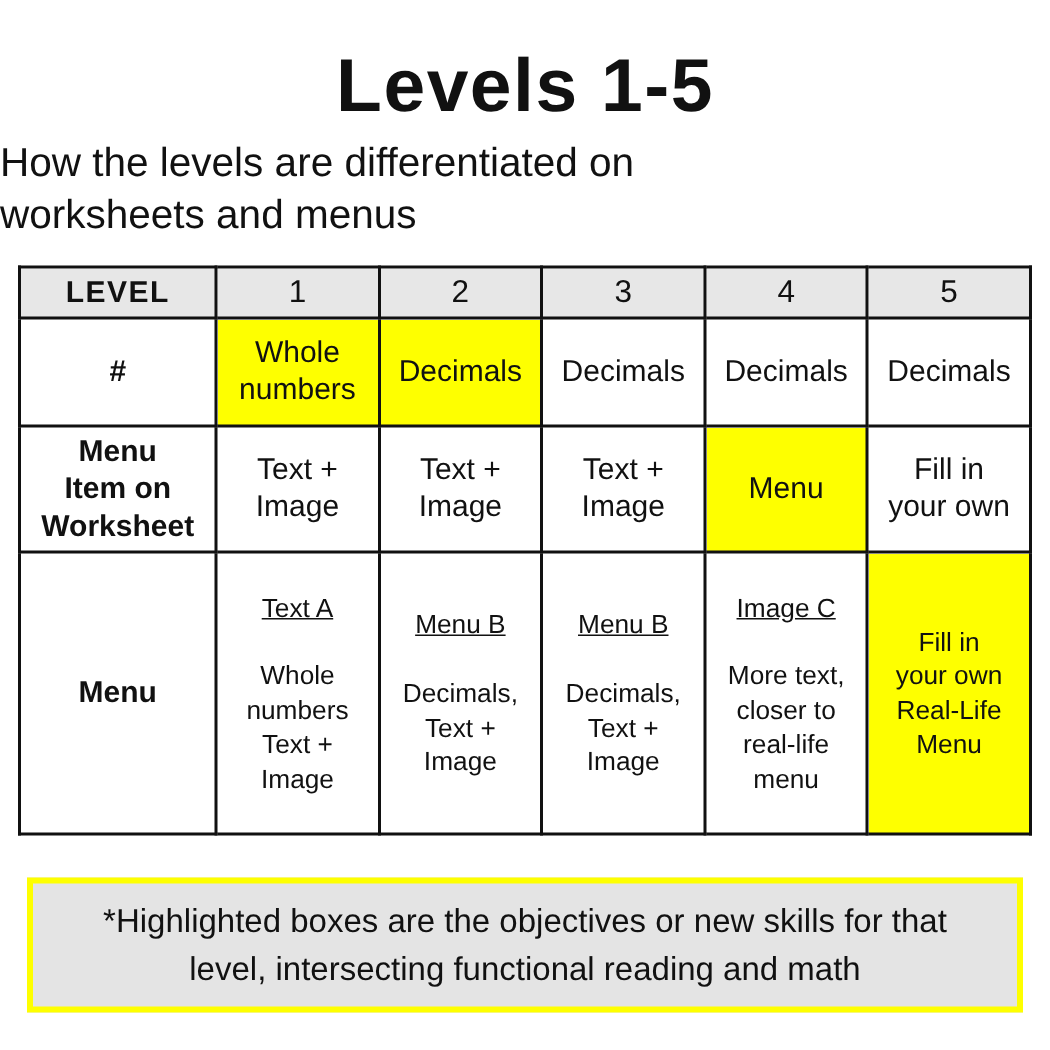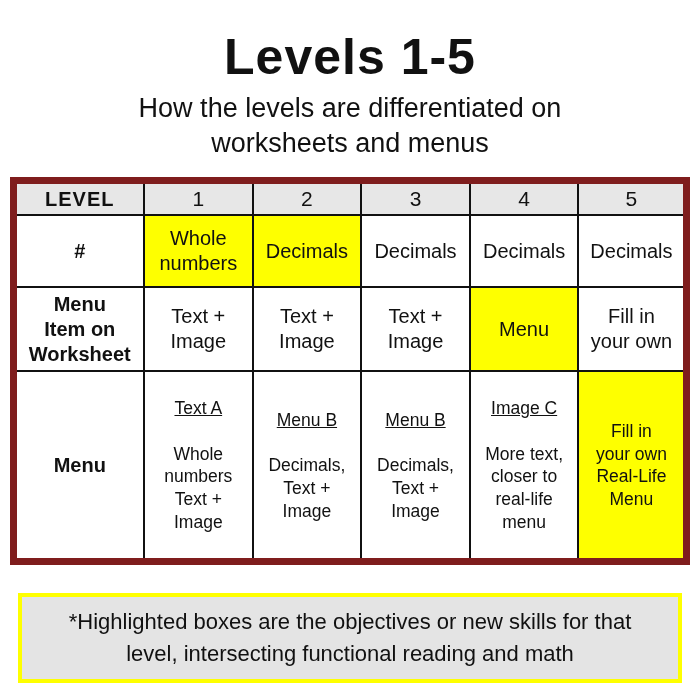--- a/index.html
+++ b/index.html
@@ -13,33 +13,32 @@
   .page { width: 700px; height: 700px; padding-top: 30px; }
 
   .title {
     text-align: center;
     font-size: 50px;
     font-weight: 800;
     letter-spacing: 1px;
     line-height: 1.1;
   }
   .subtitle {
-    text-align: center;
     font-size: 27px;
     line-height: 1.3;
     margin-top: 6px;
     white-space: pre-line;
   }
 
   table.levels {
     border-collapse: collapse;
     table-layout: fixed;
     width: 674px;
     margin: 16px auto 0 auto;
-    border: 7px solid #7f1d1d;
+    border: 2px solid #7f1d1d;
   }
   table.levels col.c0 { width: 131px; }
   table.levels col.cn { width: 108.6px; }
   table.levels th, table.levels td {
     border: 2px solid #111111;
     text-align: center;
     vertical-align: middle;
     font-size: 20px;
     line-height: 1.25;
     padding: 2px 4px;

